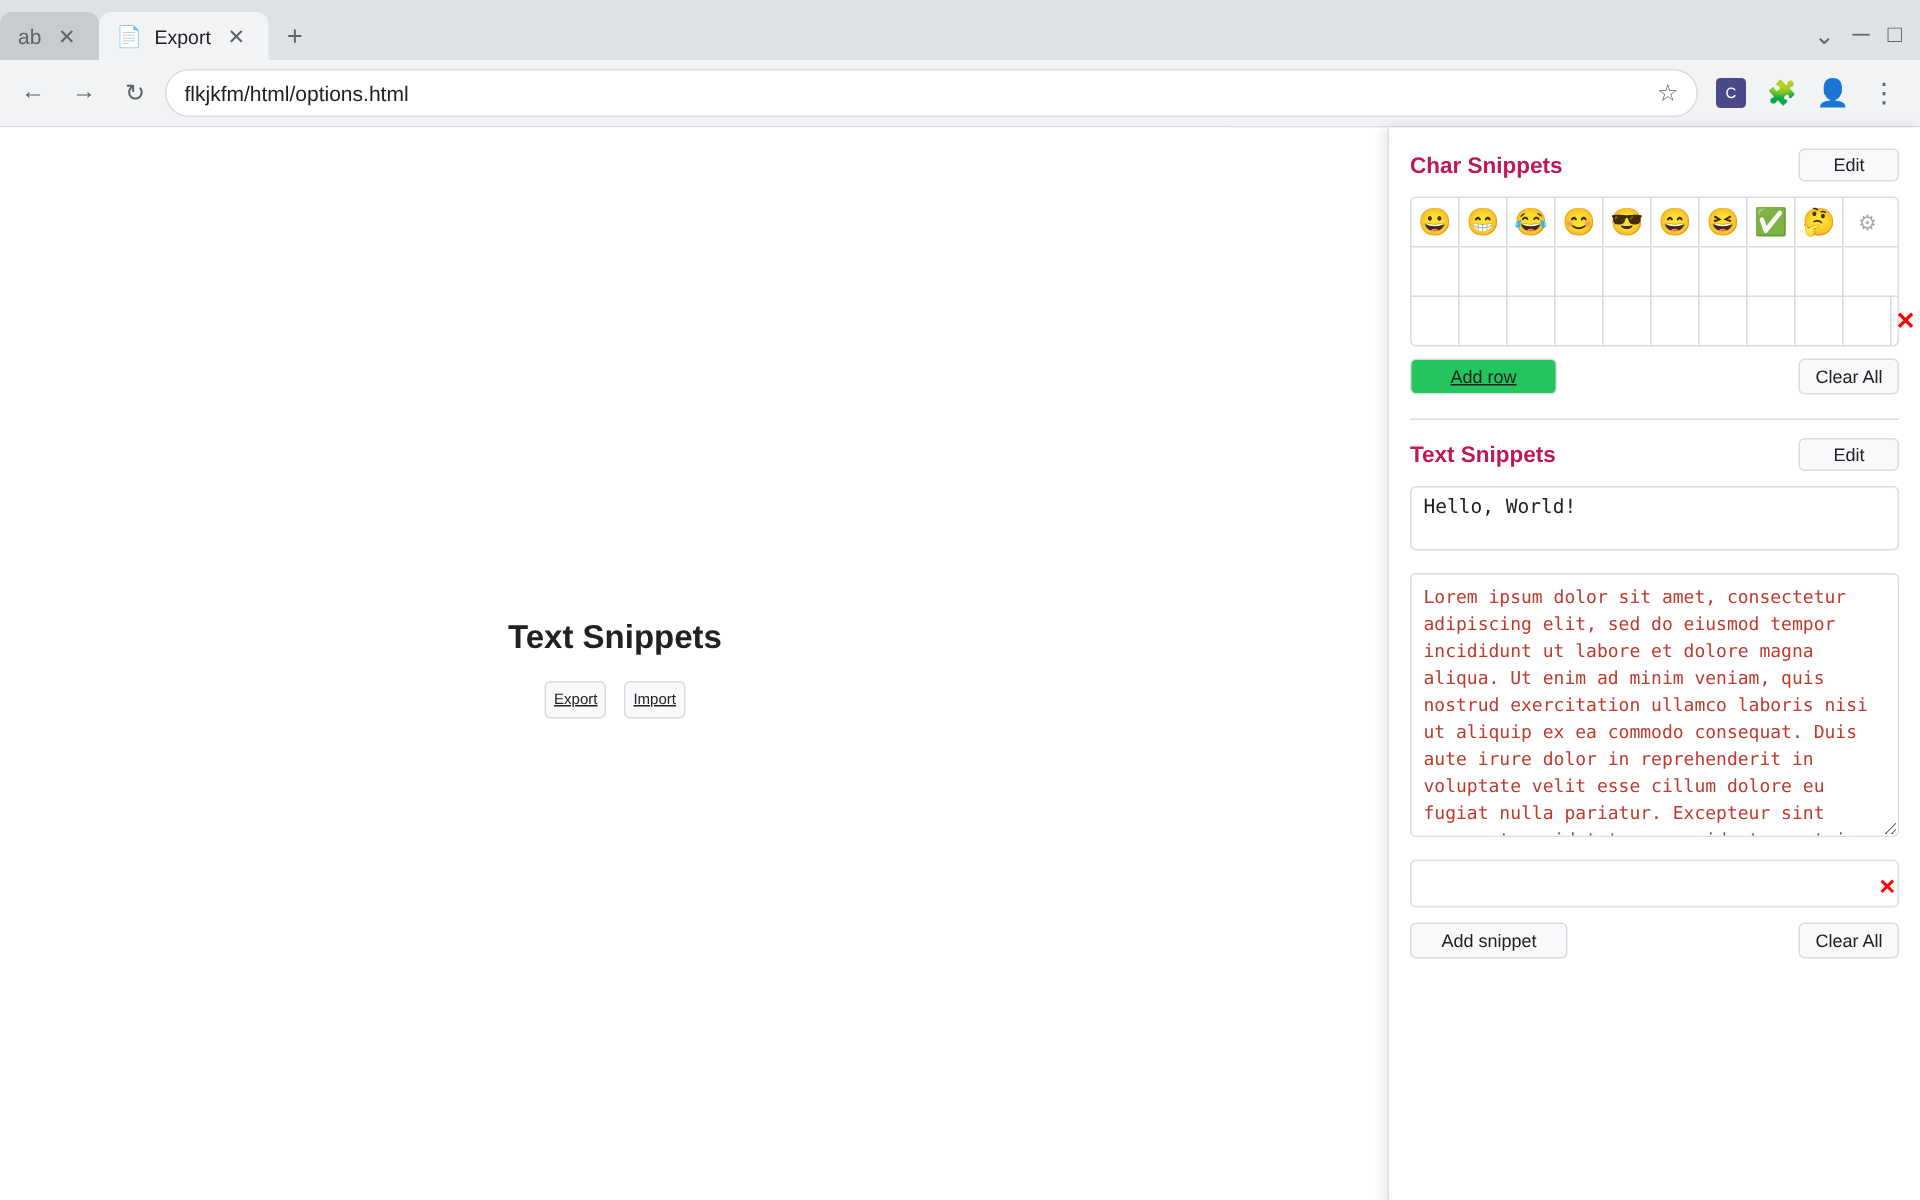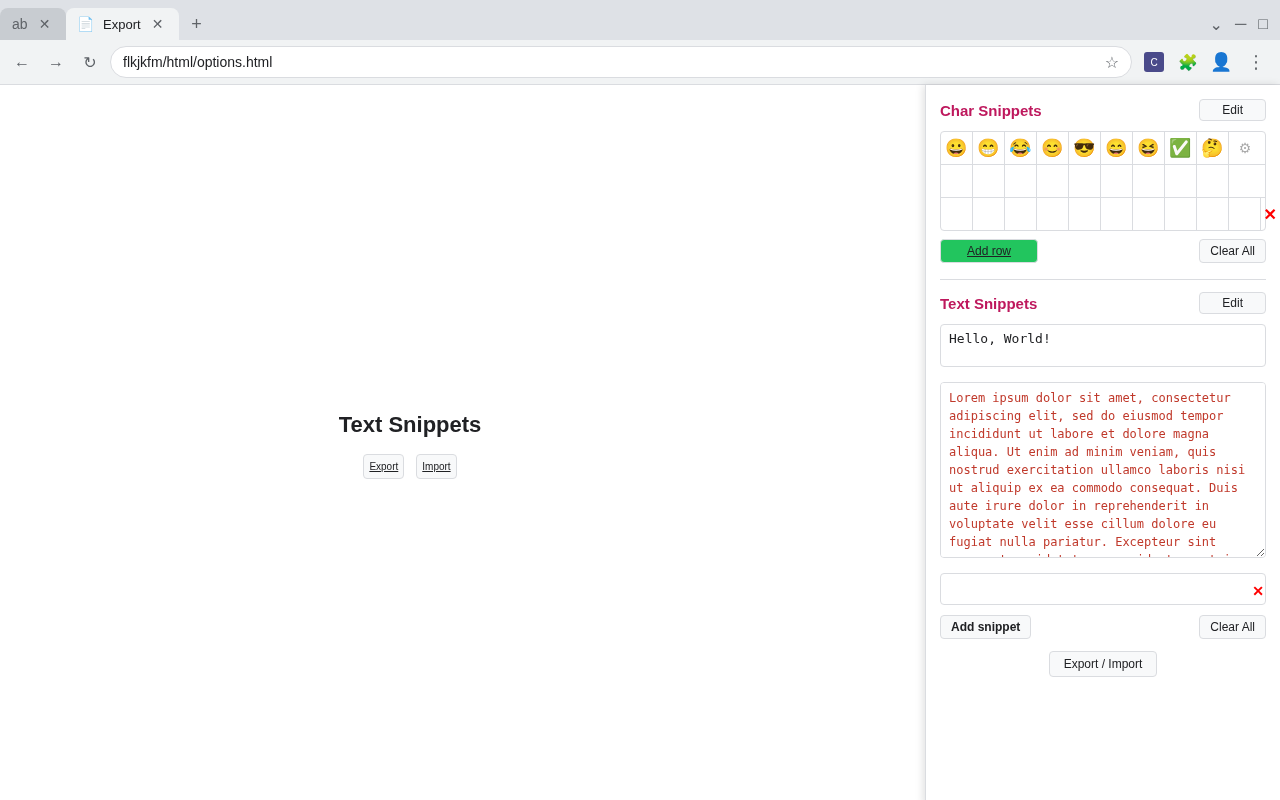--- a/index.html
+++ b/index.html
@@ -390,28 +390,27 @@
     }
 
     .text-actions {
       display: flex;
       align-items: center;
       justify-content: space-between;
       margin-bottom: 12px;
     }
 
     .add-snippet-btn {
-      padding: 4px 10px;
+      padding: 4px 20px;
       border: 1px solid #dadce0;
       border-radius: 4px;
       background: #f8f9fa;
       font-size: 12px;
       cursor: pointer;
       color: #202124;
-      font-weight: bold;
     }
 
     .export-import-btn {
       padding: 5px 14px;
       border: 1px solid #dadce0;
       border-radius: 4px;
       background: #f8f9fa;
       font-size: 12px;
       cursor: pointer;
       color: #202124;
@@ -576,18 +575,15 @@
     <div class="snippet-input-row">
       <input type="text" class="snippet-empty-input" value="" style="padding-right: 18px;">
       <span class="row-delete-text" style="color:red; position:absolute; right:2px; top:50%; transform:translateY(-50%); cursor:pointer; font-size:14px; font-weight:bold;">✕</span>
     </div>
 
     <div class="text-actions">
       <button class="add-snippet-btn">Add snippet</button>
       <button class="clear-all-btn">Clear All</button>
     </div>
 
-    <div style="text-align:center;">
-      <button class="export-import-btn">Export / Import</button>
-    </div>
 
   </div>
 </div>
 
 </body></html>

